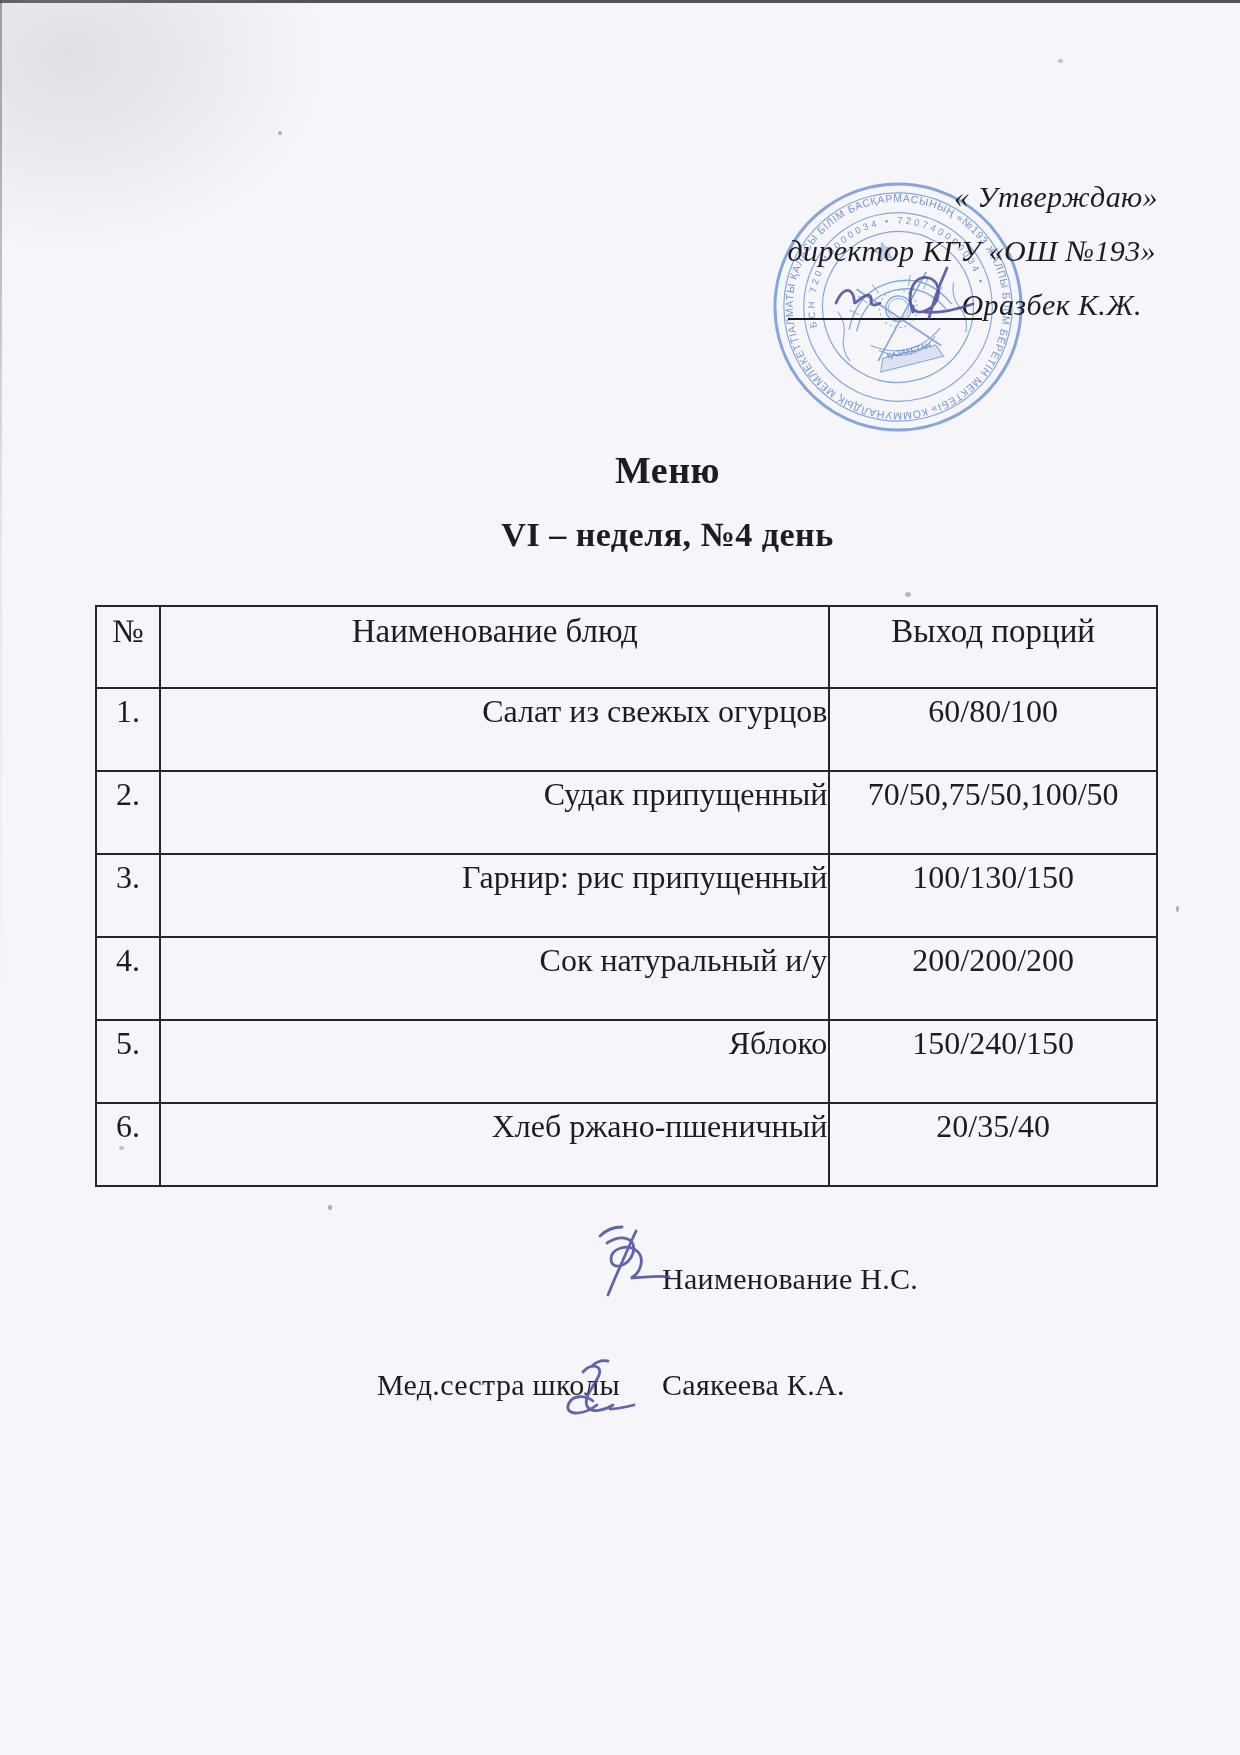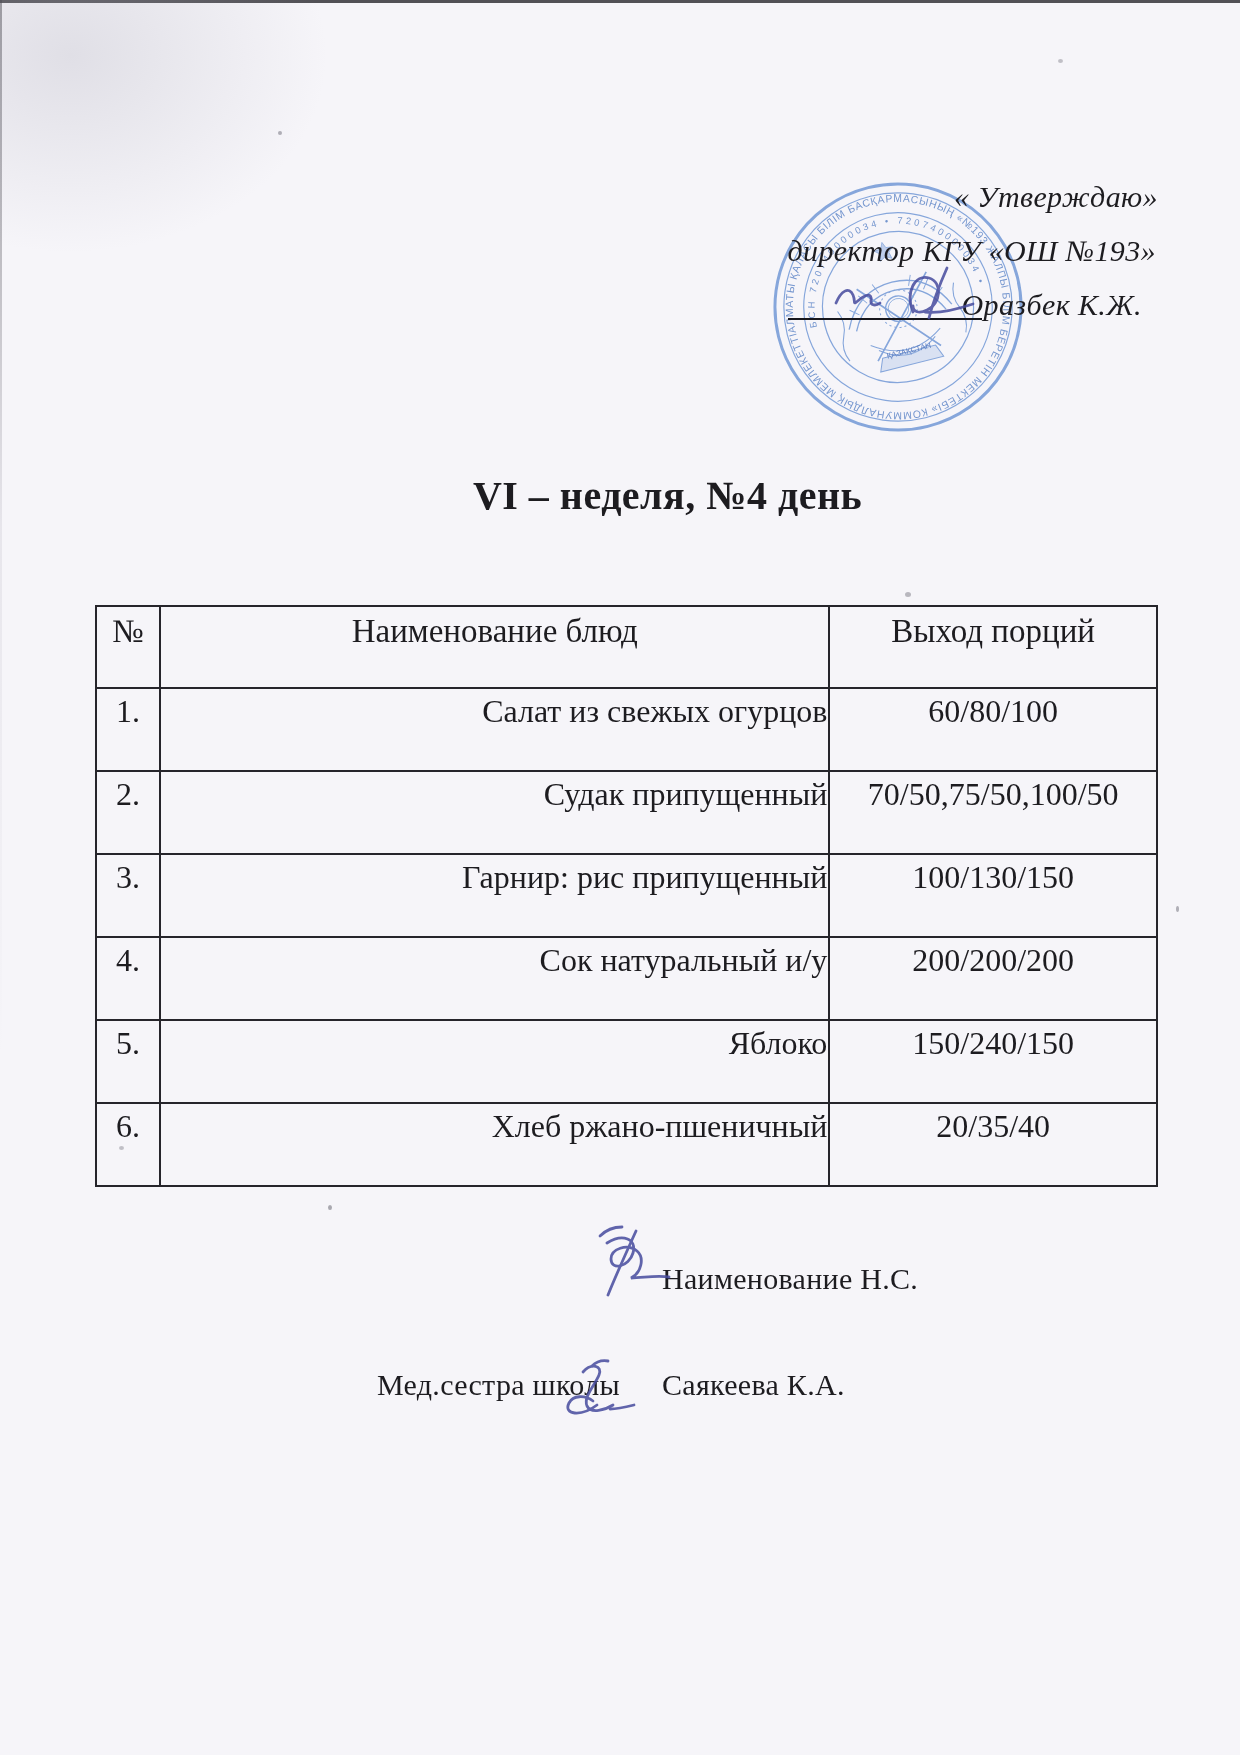--- a/index.html
+++ b/index.html
@@ -27,21 +27,21 @@
   
   .stamp{position:absolute;left:768px;top:178px;width:260px;height:258px;opacity:.92;}
   .stamp svg{transform:rotate(-14deg);}
 
   
   .ink-overlay{position:absolute;left:0;top:0;width:1240px;height:1755px;pointer-events:none;}
 
   
   .title-block{position:absolute;left:95px;right:0;top:448px;text-align:center;}
   .doc-title{font-size:38px;font-weight:bold;letter-spacing:.5px;}
-  .doc-subtitle{font-size:40px;font-weight:bold;margin-top:24px;letter-spacing:.5px;}
+  .doc-subtitle{font-size:34px;font-weight:bold;margin-top:24px;letter-spacing:.5px;}
 
   
   .menu-table{position:absolute;left:95px;top:605px;width:1063px;border-collapse:collapse;
     border:2.5px solid #26252b;table-layout:fixed;}
   .menu-table th,.menu-table td{border:2px solid #26252b;vertical-align:top;overflow:hidden;}
   .menu-table th{height:73px;font-size:33px;font-weight:normal;text-align:center;padding-top:6px;}
   .menu-table td{height:76px;font-size:32px;padding-top:4px;}
   .cell-num{text-align:center;}
   .cell-dish{text-align:right;padding-left:16px;}
   .cell-portions{text-align:center;}
@@ -103,20 +103,21 @@
       <text x="130" y="196" transform="translate(0,-18) scale(1)" text-anchor="middle" font-family="Liberation Sans, sans-serif" font-size="8" fill="#4f74bd">ҚАЗАҚСТАН</text>
     </svg>
   </div>
 
   <div class="approval-line approval-1">« Утверждаю»</div>
   <div class="approval-line approval-2">директор КГУ «ОШ №193»</div>
   <div class="sig-underline"></div>
   <div class="approval-line approval-3">Оразбек К.Ж.</div>
 
   <div class="title-block">
+    <div class="doc-title">Меню</div>
     <div class="doc-subtitle">VI – неделя, №4 день</div>
   </div>
 
   <table class="menu-table">
     <colgroup>
         <col style="width:64px">
         <col style="width:668px">
         <col style="width:327px">
       </colgroup>
     <thead>

